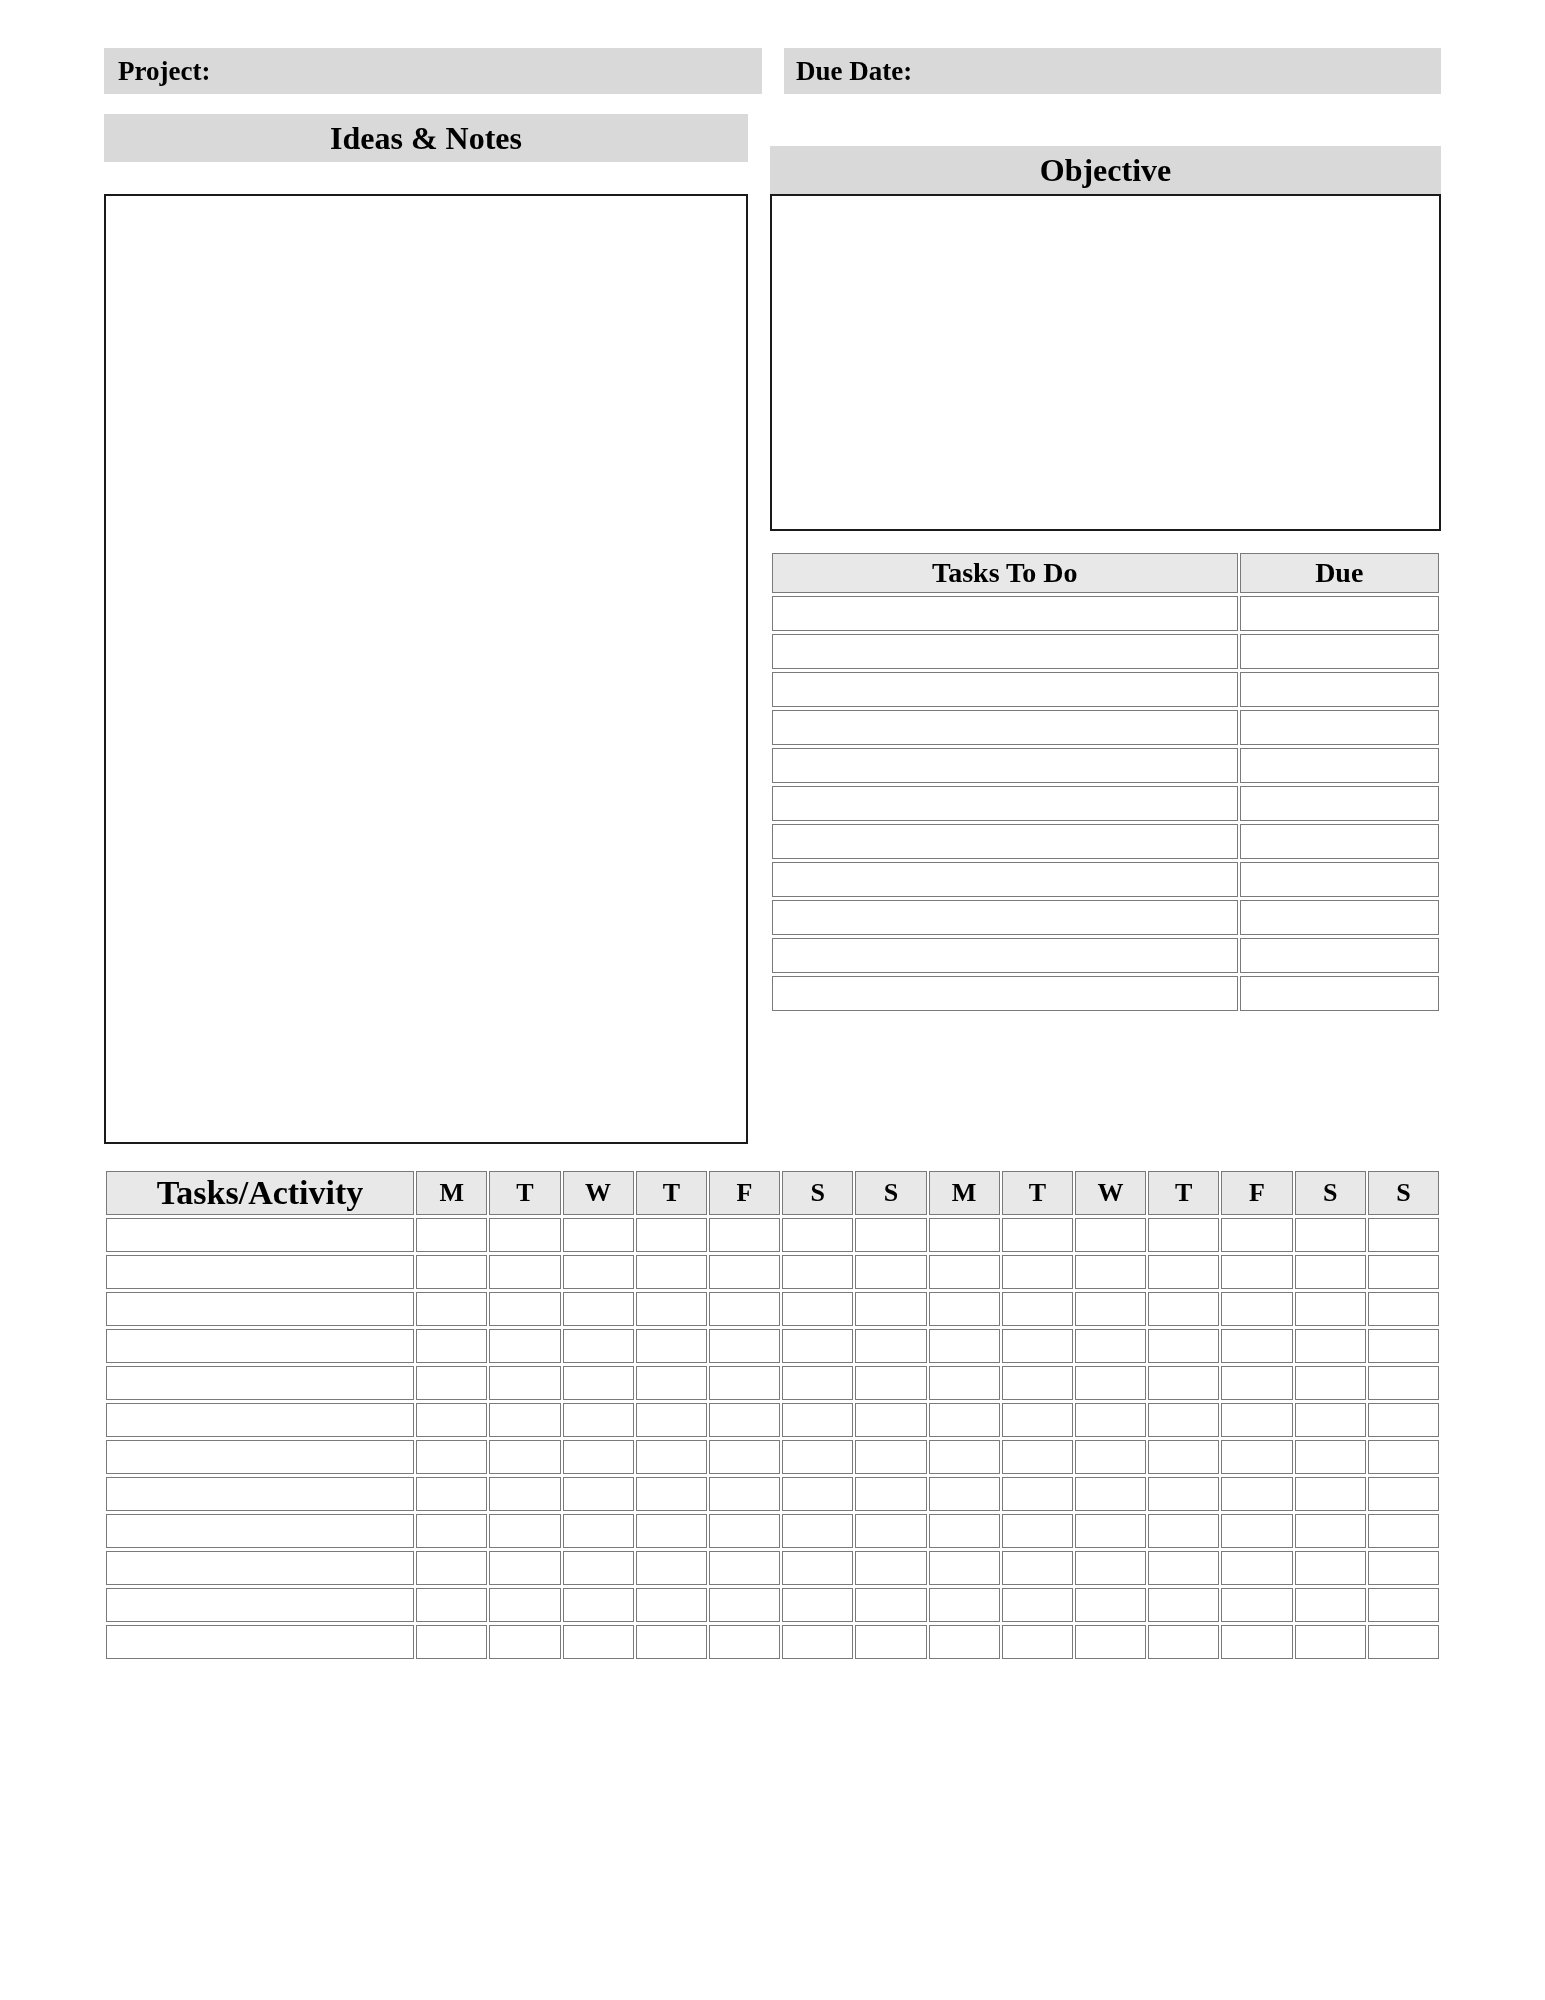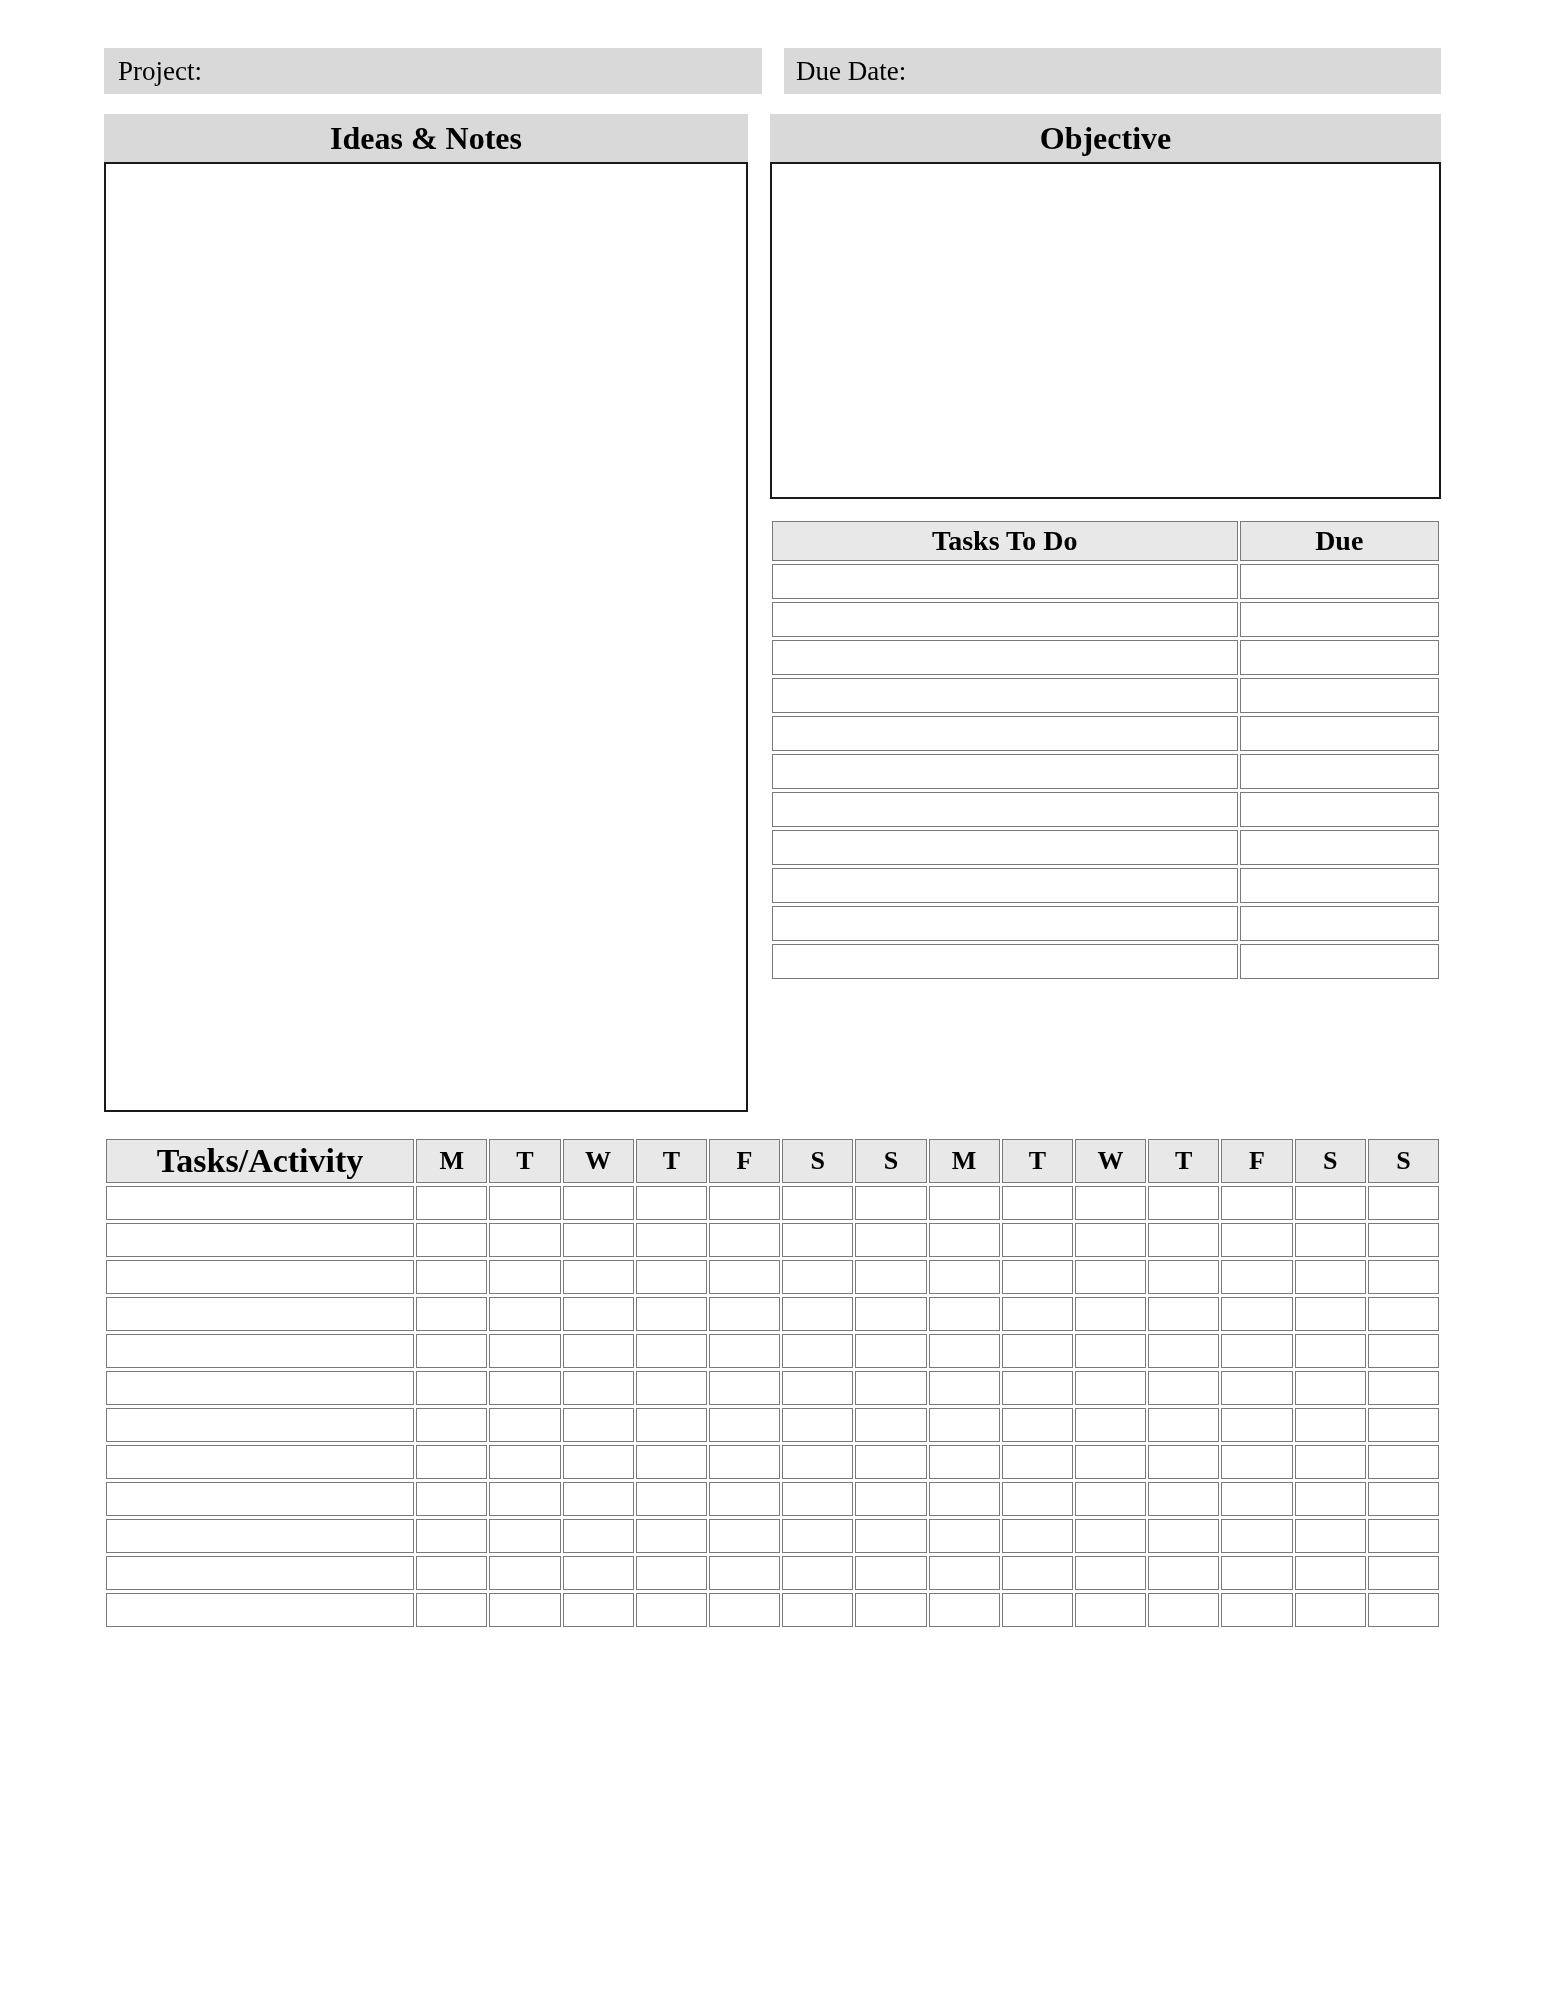--- a/index.html
+++ b/index.html
@@ -38,42 +38,42 @@
     display: flex;
     margin-top: 48px;
     gap: 22px;
   }
   .bar {
     background: #d9d9d9;
     height: 46px;
     display: flex;
     align-items: center;
     font-size: 27px;
-    font-weight: normal;
+    font-weight: bold;
   }
   .bar.left  { flex: 0 0 644px; padding-left: 14px; }
   .bar.right { flex: 1 1 auto;  padding-left: 12px; }
 
   
   .sec-row {
     display: flex;
     margin-top: 20px;
     gap: 22px;
   }
   .sec-head {
     background: #d9d9d9;
     height: 48px;
     display: flex;
     align-items: center;
     justify-content: center;
     font-size: 32px;
     font-weight: bold;
   }
   .sec-head.left  { flex: 0 0 644px; }
-  .sec-head.right { flex: 1 1 auto; }
+  .sec-head.right { flex: 1 1 auto; margin-top: 32px; }
 
   
   .body-row {
     display: flex;
     gap: 22px;
     align-items: flex-start;
   }
   .col-left  { flex: 0 0 644px; }
   .col-right { flex: 1 1 auto; }
 

